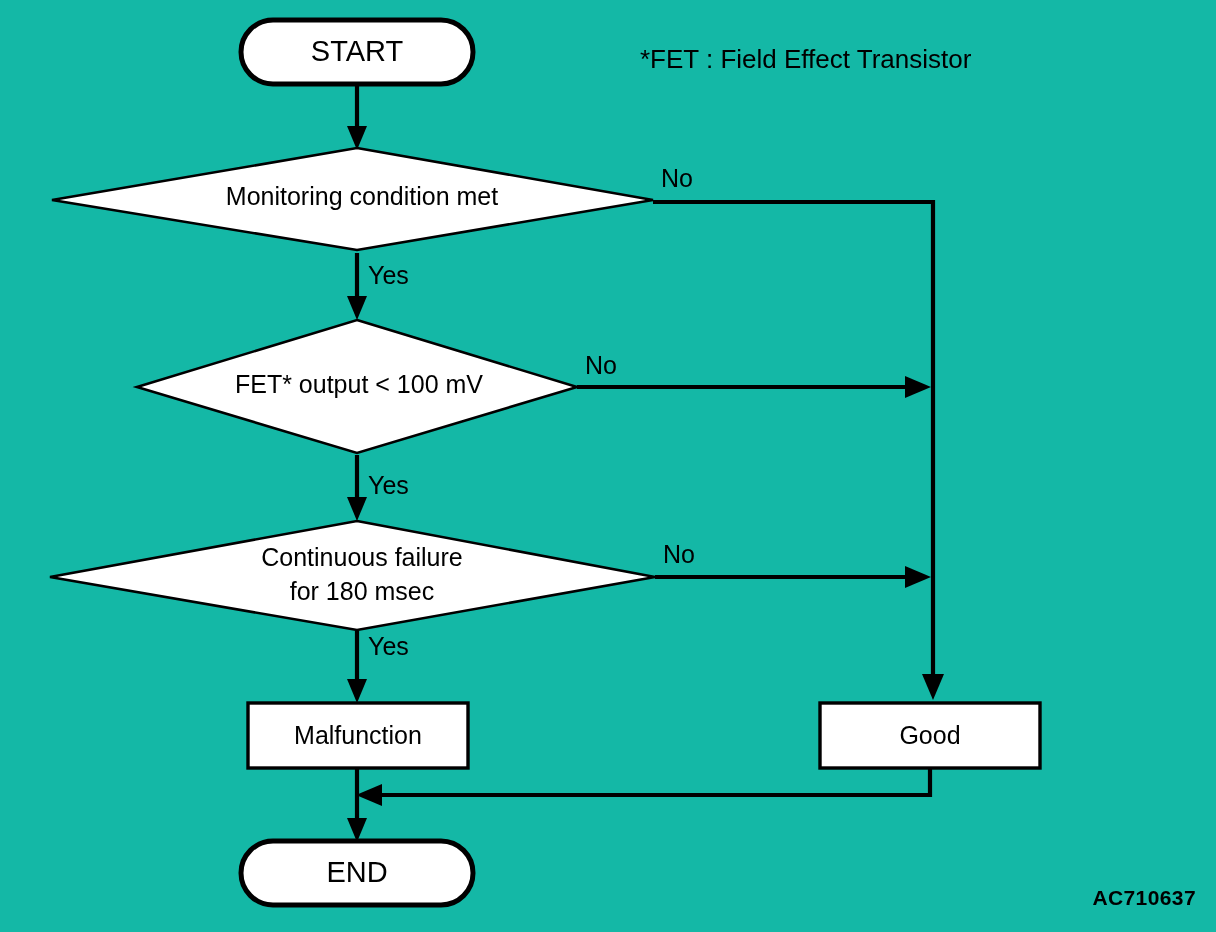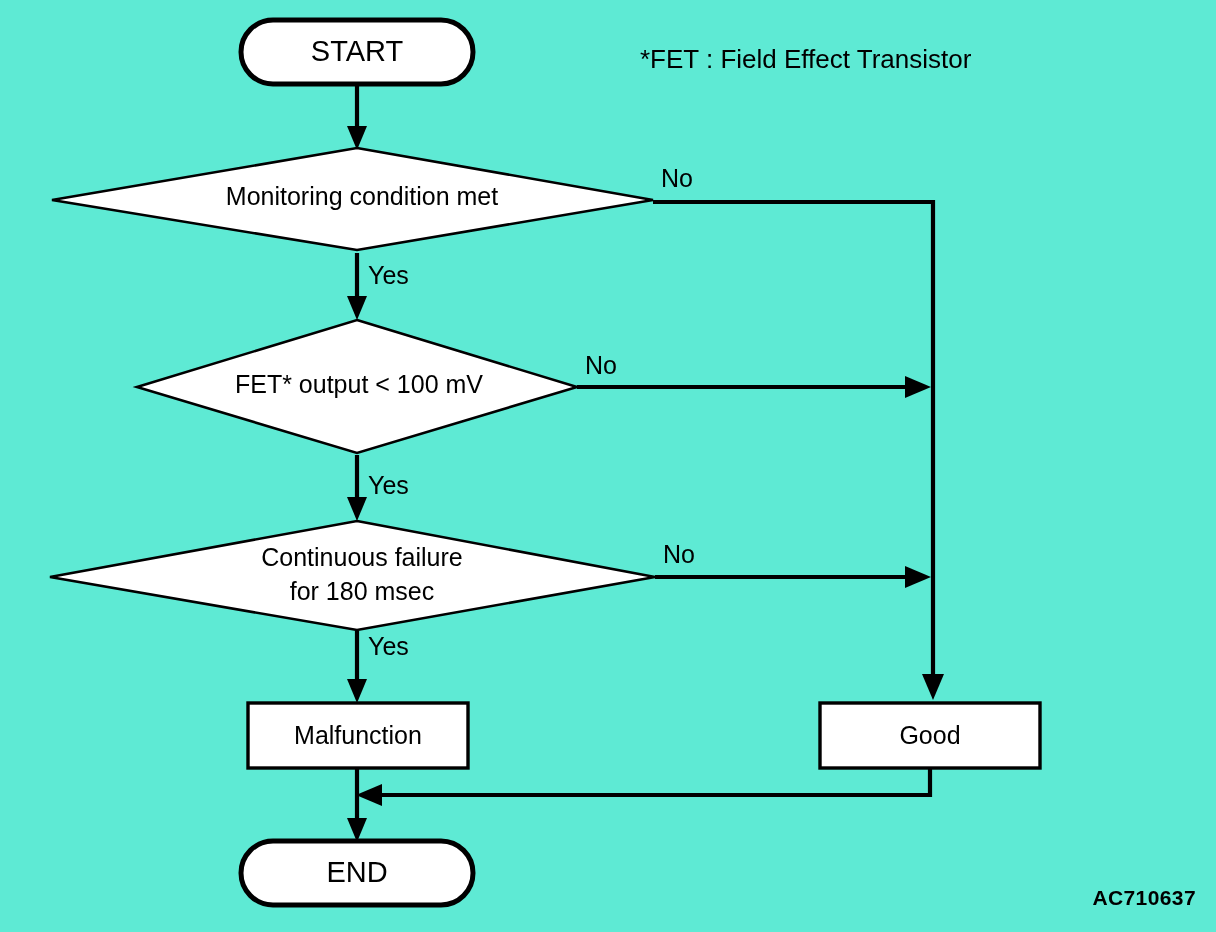--- a/index.html
+++ b/index.html
@@ -10,21 +10,21 @@
   body {
     width: 1216px;
     height: 932px;
     font-family: "Liberation Sans", sans-serif;
     overflow: hidden;
   }
   #flowchart-root {
     position: relative;
     width: 1216px;
     height: 932px;
-    background: #5eead4;
+    background: #14b8a6;
   }
   svg.chart-canvas {
     position: absolute;
     top: 0;
     left: 0;
     width: 1216px;
     height: 932px;
     display: block;
   }
   .shape-stroke {

